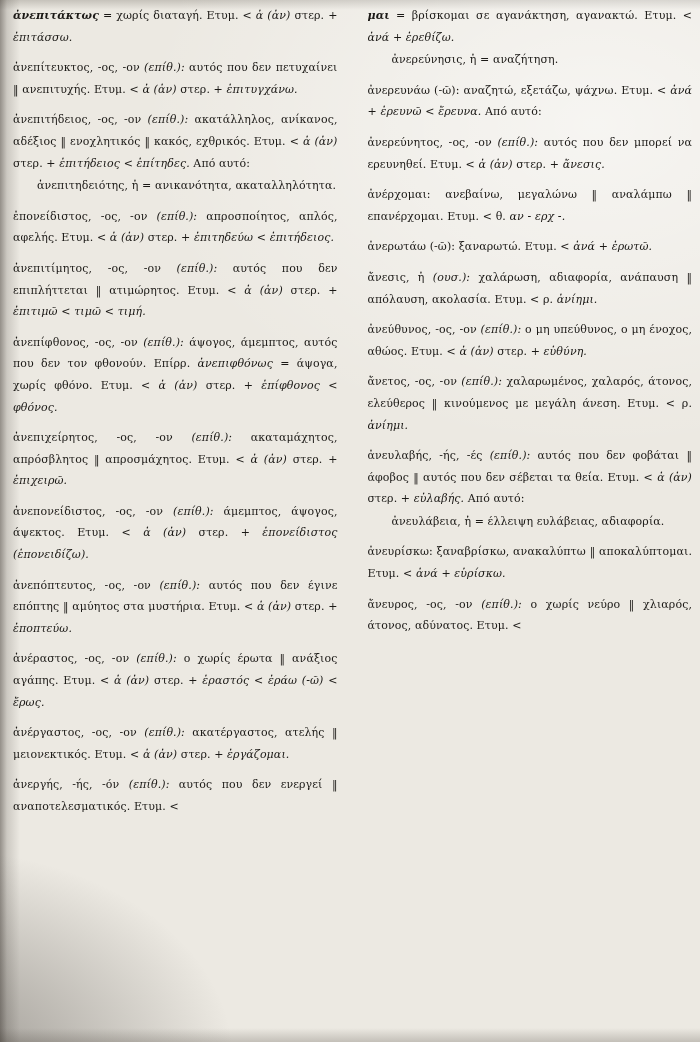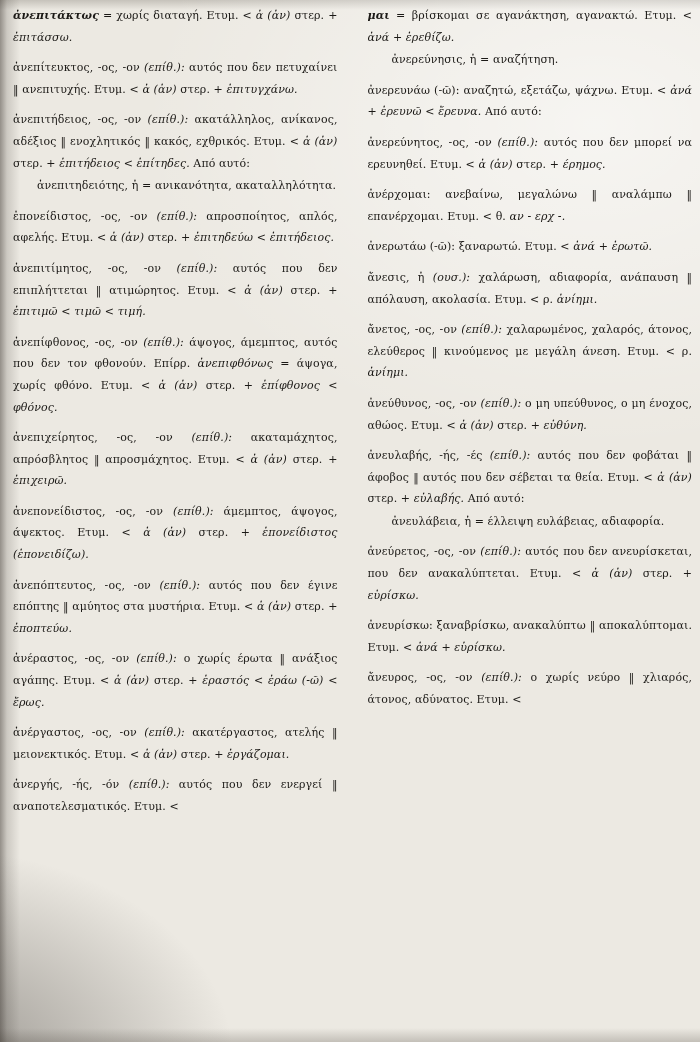--- a/index.html
+++ b/index.html
@@ -68,26 +68,25 @@
         <p class="entry"><span class="seg-b">ἀνεπονείδιστος, -ος, -ον </span><span class="seg-i">(επίθ.):</span><span class="seg-r"> άμεμπτος, άψογος, άψεκτος. Ετυμ. &lt; </span><span class="seg-i">ἀ (ἀν)</span><span class="seg-r"> στερ. + </span><span class="seg-i">ἐπονείδιστος (ἐπονειδίζω).</span></p>
         <p class="entry"><span class="seg-b">ἀνεπόπτευτος, -ος, -ον </span><span class="seg-i">(επίθ.):</span><span class="seg-r"> αυτός που δεν έγινε επόπτης ‖ αμύητος στα μυστήρια. Ετυμ. &lt; </span><span class="seg-i">ἀ (ἀν)</span><span class="seg-r"> στερ. + </span><span class="seg-i">ἐποπτεύω.</span></p>
         <p class="entry"><span class="seg-b">ἀνέραστος, -ος, -ον </span><span class="seg-i">(επίθ.):</span><span class="seg-r"> ο χωρίς έρωτα ‖ ανάξιος αγάπης. Ετυμ. &lt; </span><span class="seg-i">ἀ (ἀν)</span><span class="seg-r"> στερ. + </span><span class="seg-i">ἐραστός</span><span class="seg-r"> &lt; </span><span class="seg-i">ἐράω (-ῶ)</span><span class="seg-r"> &lt; </span><span class="seg-i">ἔρως.</span></p>
         <p class="entry"><span class="seg-b">ἀνέργαστος, -ος, -ον </span><span class="seg-i">(επίθ.):</span><span class="seg-r"> ακατέργαστος, ατελής ‖ μειονεκτικός. Ετυμ. &lt; </span><span class="seg-i">ἀ (ἀν)</span><span class="seg-r"> στερ. + </span><span class="seg-i">ἐργάζομαι.</span></p>
         <p class="entry"><span class="seg-b">ἀνεργής, -ής, -όν </span><span class="seg-i">(επίθ.):</span><span class="seg-r"> αυτός που δεν ενεργεί ‖ αναποτελεσματικός. Ετυμ. &lt; </span></p>
       </div>
     <div class="col">
         <p class="entry"><span class="seg-bi">μαι</span><span class="seg-r"> = βρίσκομαι σε αγανάκτηση, αγανακτώ. Ετυμ. &lt; </span><span class="seg-i">ἀνά</span><span class="seg-r"> + </span><span class="seg-i">ἐρεθίζω.</span></p>
         <p class="entry sub"><span class="seg-b">ἀνερεύνησις, ἡ</span><span class="seg-r"> = αναζήτηση.</span></p>
         <p class="entry"><span class="seg-b">ἀνερευνάω (-ῶ):</span><span class="seg-r"> αναζητώ, εξετάζω, ψάχνω. Ετυμ. &lt; </span><span class="seg-i">ἀνά</span><span class="seg-r"> + </span><span class="seg-i">ἐρευνῶ</span><span class="seg-r"> &lt; </span><span class="seg-i">ἔρευνα.</span><span class="seg-r"> Από αυτό:</span></p>
-        <p class="entry"><span class="seg-b">ἀνερεύνητος, -ος, -ον </span><span class="seg-i">(επίθ.):</span><span class="seg-r"> αυτός που δεν μπορεί να ερευνηθεί. Ετυμ. &lt; </span><span class="seg-i">ἀ (ἀν)</span><span class="seg-r"> στερ. + </span><span class="seg-i">έρημος.</span></p>
+        <p class="entry"><span class="seg-b">ἀνερεύνητος, -ος, -ον </span><span class="seg-i">(επίθ.):</span><span class="seg-r"> αυτός που δεν μπορεί να ερευνηθεί. Ετυμ. &lt; </span><span class="seg-i">ἀ (ἀν)</span><span class="seg-r"> στερ. + </span><span class="seg-i">ἄνεσις.</span></p>
         <p class="entry"><span class="seg-b">ἀνέρχομαι:</span><span class="seg-r"> ανεβαίνω, μεγαλώνω ‖ αναλάμπω ‖ επανέρχομαι. Ετυμ. &lt; θ. </span><span class="seg-i">αν - ερχ -.</span></p>
         <p class="entry"><span class="seg-b">ἀνερωτάω (-ῶ):</span><span class="seg-r"> ξαναρωτώ. Ετυμ. &lt; </span><span class="seg-i">ἀνά</span><span class="seg-r"> + </span><span class="seg-i">ἐρωτῶ.</span></p>
         <p class="entry"><span class="seg-b">ἄνεσις, ἡ </span><span class="seg-i">(ουσ.):</span><span class="seg-r"> χαλάρωση, αδιαφορία, ανάπαυση ‖ απόλαυση, ακολασία. Ετυμ. &lt; ρ. </span><span class="seg-i">ἀνίημι.</span></p>
+        <p class="entry"><span class="seg-b">ἀνεύθυνος, -ος, -ον </span><span class="seg-i">(επίθ.):</span><span class="seg-r"> ο μη υπεύθυνος, ο μη ένοχος, αθώος. Ετυμ. &lt; </span><span class="seg-i">ἀ (ἀν)</span><span class="seg-r"> στερ. + </span><span class="seg-i">εὐθύνη.</span></p>
         <p class="entry"><span class="seg-b">ἄνετος, -ος, -ον </span><span class="seg-i">(επίθ.):</span><span class="seg-r"> χαλαρωμένος, χαλαρός, άτονος, ελεύθερος ‖ κινούμενος με μεγάλη άνεση. Ετυμ. &lt; ρ. </span><span class="seg-i">ἀνίημι.</span></p>
-        <p class="entry"><span class="seg-b">ἀνεύθυνος, -ος, -ον </span><span class="seg-i">(επίθ.):</span><span class="seg-r"> ο μη υπεύθυνος, ο μη ένοχος, αθώος. Ετυμ. &lt; </span><span class="seg-i">ἀ (ἀν)</span><span class="seg-r"> στερ. + </span><span class="seg-i">εὐθύνη.</span></p>
         <p class="entry"><span class="seg-b">ἀνευλαβής, -ής, -ές </span><span class="seg-i">(επίθ.):</span><span class="seg-r"> αυτός που δεν φοβάται ‖ άφοβος ‖ αυτός που δεν σέβεται τα θεία. Ετυμ. &lt; </span><span class="seg-i">ἀ (ἀν)</span><span class="seg-r"> στερ. + </span><span class="seg-i">εὐλαβής.</span><span class="seg-r"> Από αυτό:</span></p>
         <p class="entry sub"><span class="seg-b">ἀνευλάβεια, ἡ</span><span class="seg-r"> = έλλειψη ευλάβειας, αδιαφορία.</span></p>
-        <p class="entry"><span class="seg-b">ἀνεύρετος, -ος, -ον </span><span class="seg-i">(επίθ.):</span><span class="seg-r"> αυτός που δεν ανευρίσκεται, που δεν ανακαλύπτεται. Ετυμ. &lt; </span><span class="seg-i">ἀ (ἀν)</span><span class="seg-r"> στερ. + </span><span class="seg-i">εὑρίσκω.</span></p>
         <p class="entry"><span class="seg-b">ἀνευρίσκω:</span><span class="seg-r"> ξαναβρίσκω, ανακαλύπτω ‖ αποκαλύπτομαι. Ετυμ. &lt; </span><span class="seg-i">ἀνά</span><span class="seg-r"> + </span><span class="seg-i">εὑρίσκω.</span></p>
         <p class="entry"><span class="seg-b">ἄνευρος, -ος, -ον </span><span class="seg-i">(επίθ.):</span><span class="seg-r"> ο χωρίς νεύρο ‖ χλιαρός, άτονος, αδύνατος. Ετυμ. &lt; </span></p>
       </div>
   </div>
 </div>
 
 </body></html>

